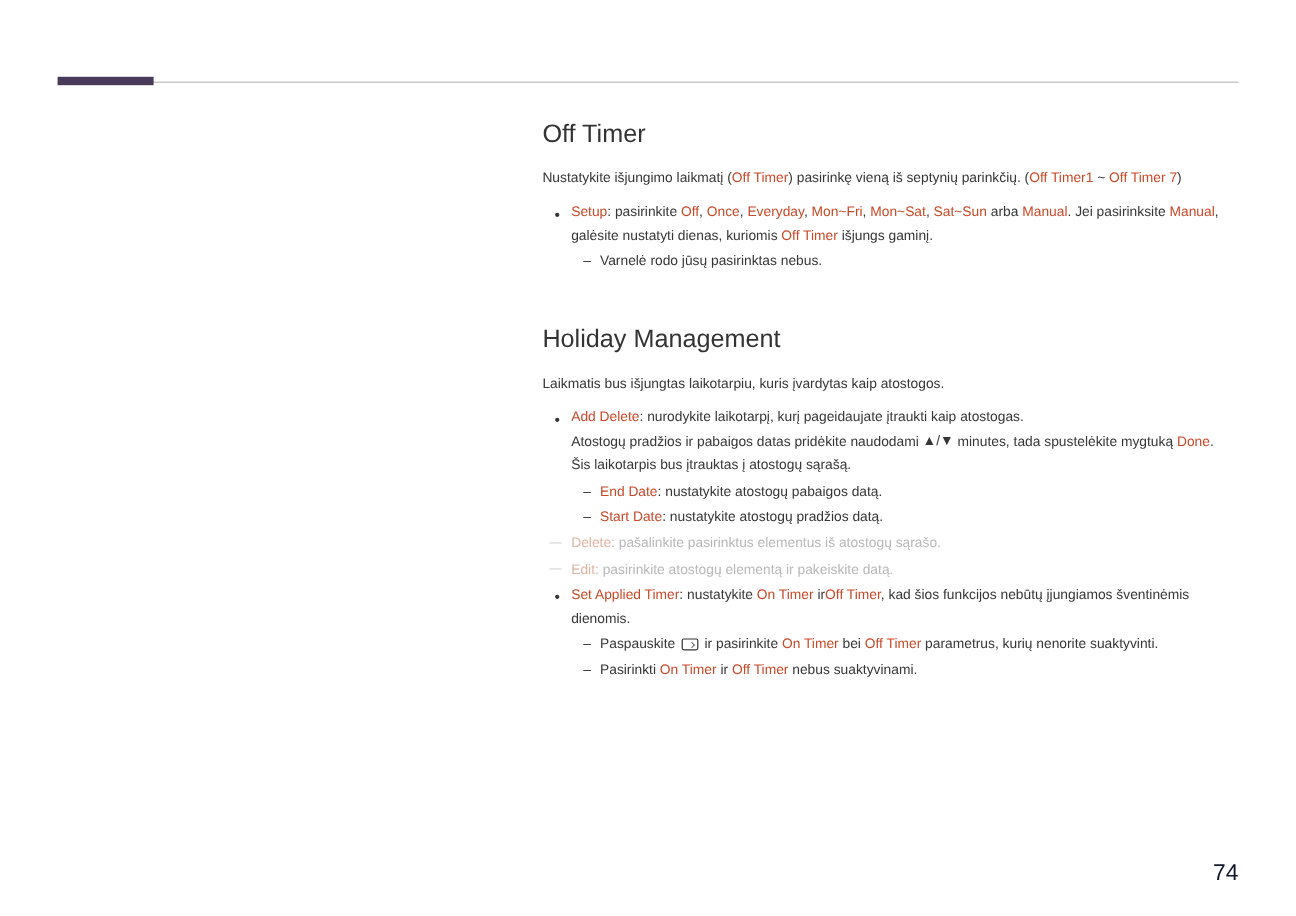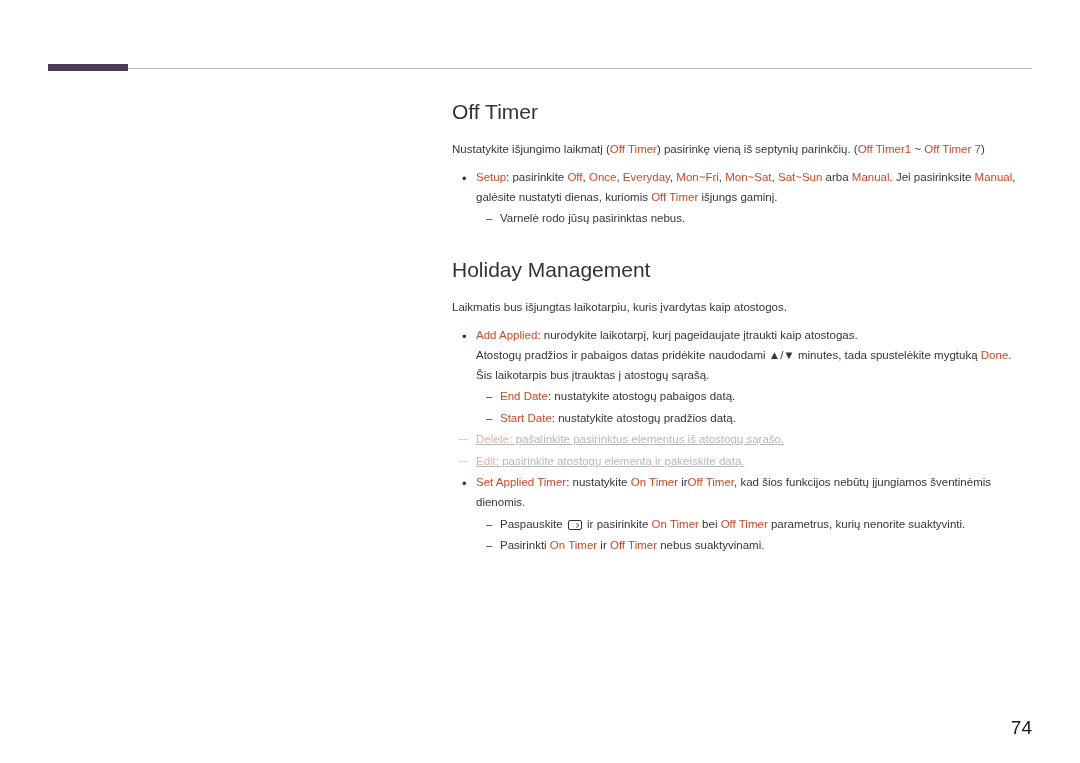--- a/index.html
+++ b/index.html
@@ -67,25 +67,24 @@
       position: absolute;
       left: -14px;
       font-size: 13px;
     }
     ul.dashes > li::before {
       content: "–";
       position: absolute;
       left: -14px;
     }
     .section2 {
-      margin-top: 29px;
+      margin-top: 42px;
     }
     .faded {
       color: #b8b8b8;
-      text-decoration: underline;
     }
     .faded .hl {
       color: #e0b4a4;
     }
     ul.faded-dashes > li::before {
       content: "―";
       position: absolute;
       left: -18px;
       color: #c8c8c8;
       font-size: 10px;
@@ -148,21 +147,21 @@
       </ul>
     </li>
   </ul>
 
   <div class="section2">
     <h2>Holiday Management</h2>
     <p class="intro">Laikmatis bus išjungtas laikotarpiu, kuris įvardytas kaip atostogos.</p>
 
     <ul class="bullets">
       <li>
-        <span class="hl">Add Applied</span><span>: nurodykite laikotarpį, kurį pageidaujate įtraukti kaip atostogas.</span><br>
+        <span class="hl">Add Delete</span><span>: nurodykite laikotarpį, kurį pageidaujate įtraukti kaip atostogas.</span><br>
         <span>Atostogų pradžios ir pabaigos datas pridėkite naudodami </span><span class="icon-inline">▲/▼</span><span> minutes, tada spustelėkite mygtuką </span><span class="hl">Done</span><span>.</span><br>
         <span>Šis laikotarpis bus įtrauktas į atostogų sąrašą.</span>
         <ul class="dashes nested">
           <li>
             <span class="hl">End Date</span><span>: nustatykite atostogų pabaigos datą.</span>
           </li>
           <li>
             <span class="hl">Start Date</span><span>: nustatykite atostogų pradžios datą.</span>
           </li>
         </ul>

